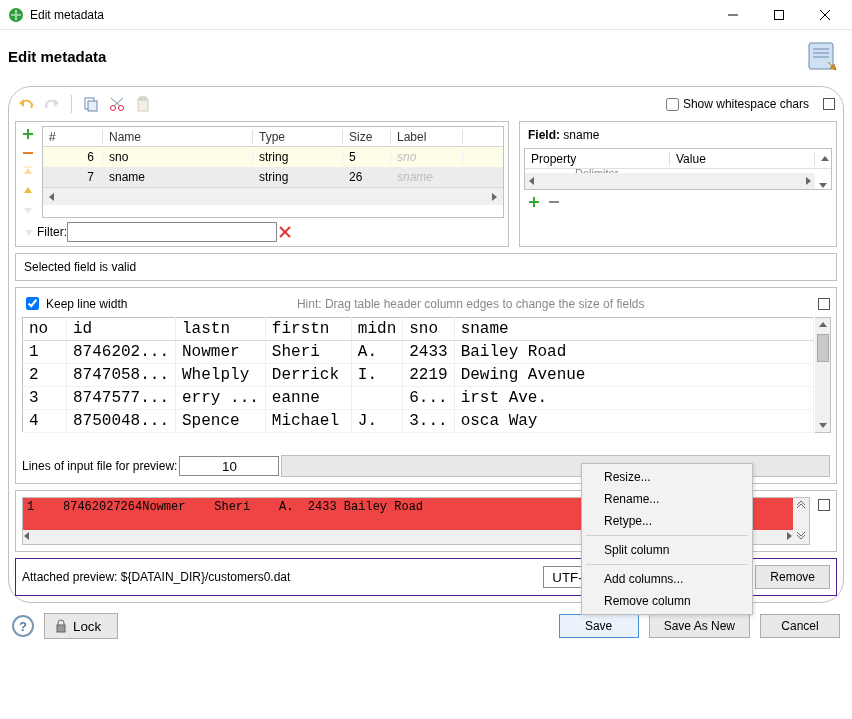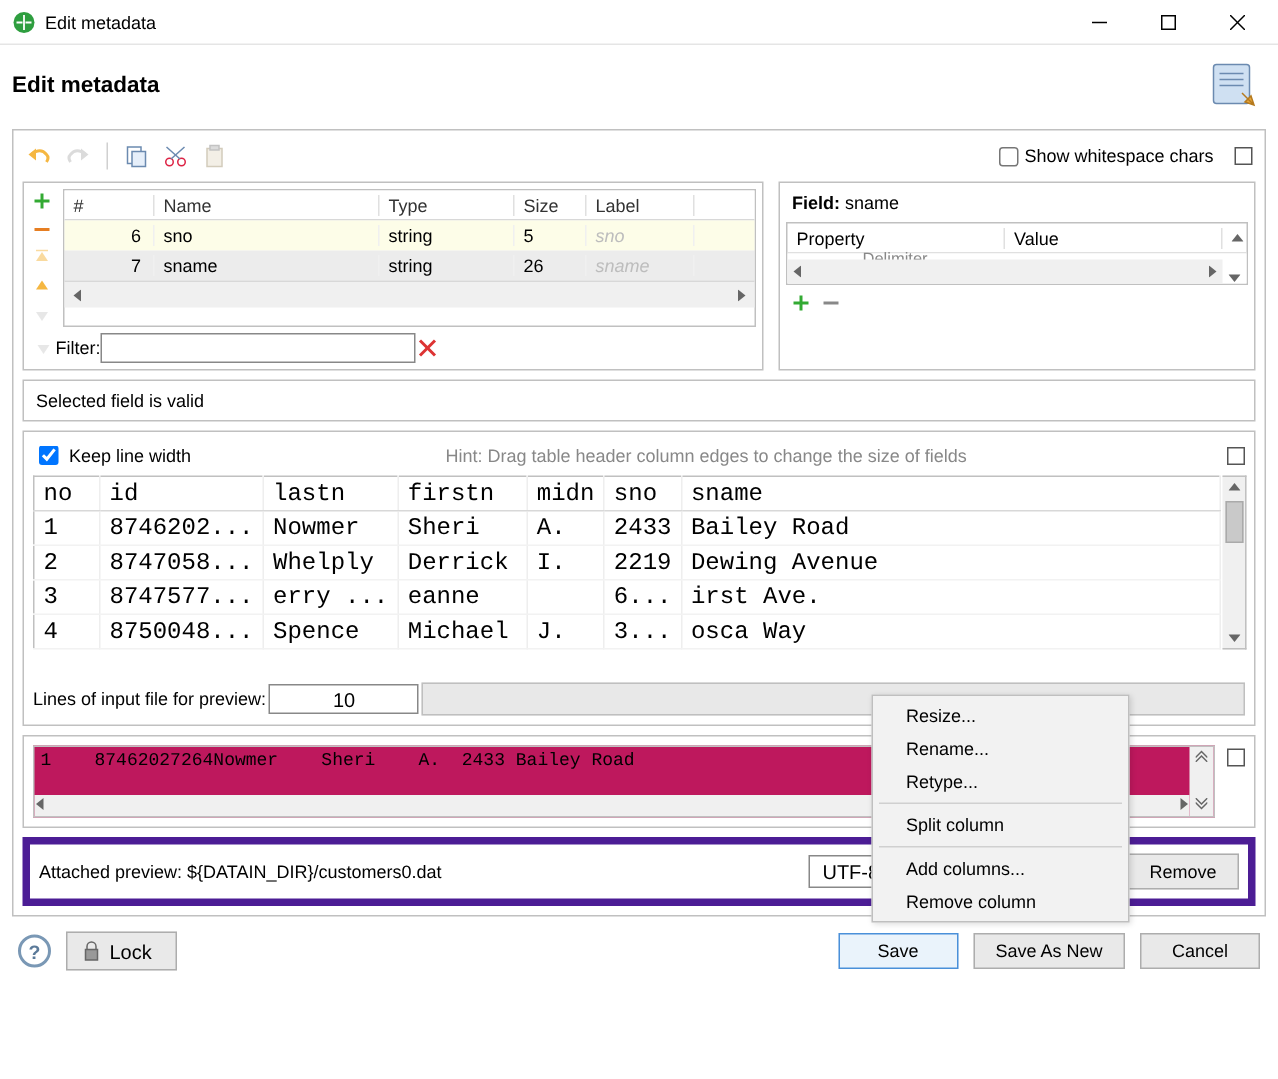--- a/index.html
+++ b/index.html
@@ -204,27 +204,27 @@
     padding: 6px;
     margin-bottom: 6px;
     display: flex; gap: 8px; align-items: stretch;
   }
   .raw-box {
     flex: 1;
     border: 1px solid #c0c0c0;
     font-family: Consolas, "Courier New", monospace;
     padding: 2px 4px;
     position: relative;
-    background: #be185d;
+    background: #ef4444;
   }
   .raw-box .hscroll { position: absolute; left:0; right:16px; bottom:0; height: 14px; background: #f0f0f0; display:flex; justify-content:space-between; align-items:center;}
   .raw-box .vnav { position:absolute; right:0; top:0; bottom:0; width:16px; background:#f0f0f0; display:flex; flex-direction:column; justify-content:space-between; align-items:center;}
   
   .attach-row {
-    border: 5px solid #4c1d95;
+    border: 1px solid #4c1d95;
     padding: 6px;
     display: flex; align-items: center; gap: 6px;
   }
   .attach-row .spacer { flex: 1; }
   .attach-row select, .attach-row input[type=text] {
     height: 22px; border: 1px solid #888; padding: 0 4px; background: #fff;
   }
   .attach-row select { width: 120px; }
   .btn {
     height: 24px; padding: 0 14px; border: 1px solid #adadad; background: #e9e9e9;
@@ -286,21 +286,21 @@
     <svg viewBox="0 0 32 32">
         <rect x="3" y="3" width="24" height="26" rx="2" fill="#cfe0f2" stroke="#6b8ab0"></rect>
         <line x1="7" y1="9" x2="23" y2="9" stroke="#6b8ab0"></line>
         <line x1="7" y1="13" x2="23" y2="13" stroke="#6b8ab0"></line>
         <line x1="7" y1="17" x2="23" y2="17" stroke="#6b8ab0"></line>
         <path d="M22 22 L30 30 M28 24 L30 30 L24 28 Z" fill="#e6a53a" stroke="#b57a1e"></path>
       </svg>
   </span>
 </div>
 
-<div class="content-frame" style="position:relative;">
+<div class="content-frame" style="position:relative;border-radius:23px;">
 
   <div class="toolbar">
     <span class="tb-btn">
       <svg width="18" height="16" viewBox="0 0 18 16">
           <path d="M7 3 L2 7 L7 11 Z" fill="#f5b742"></path>
           <path d="M4 7 Q10 2 14 7 Q16 9 14 12" fill="none" stroke="#f5b742" stroke-width="2"></path>
         </svg>
     </span>
     <span class="tb-btn" style="opacity:.35">
       <svg width="18" height="16" viewBox="0 0 18 16">

